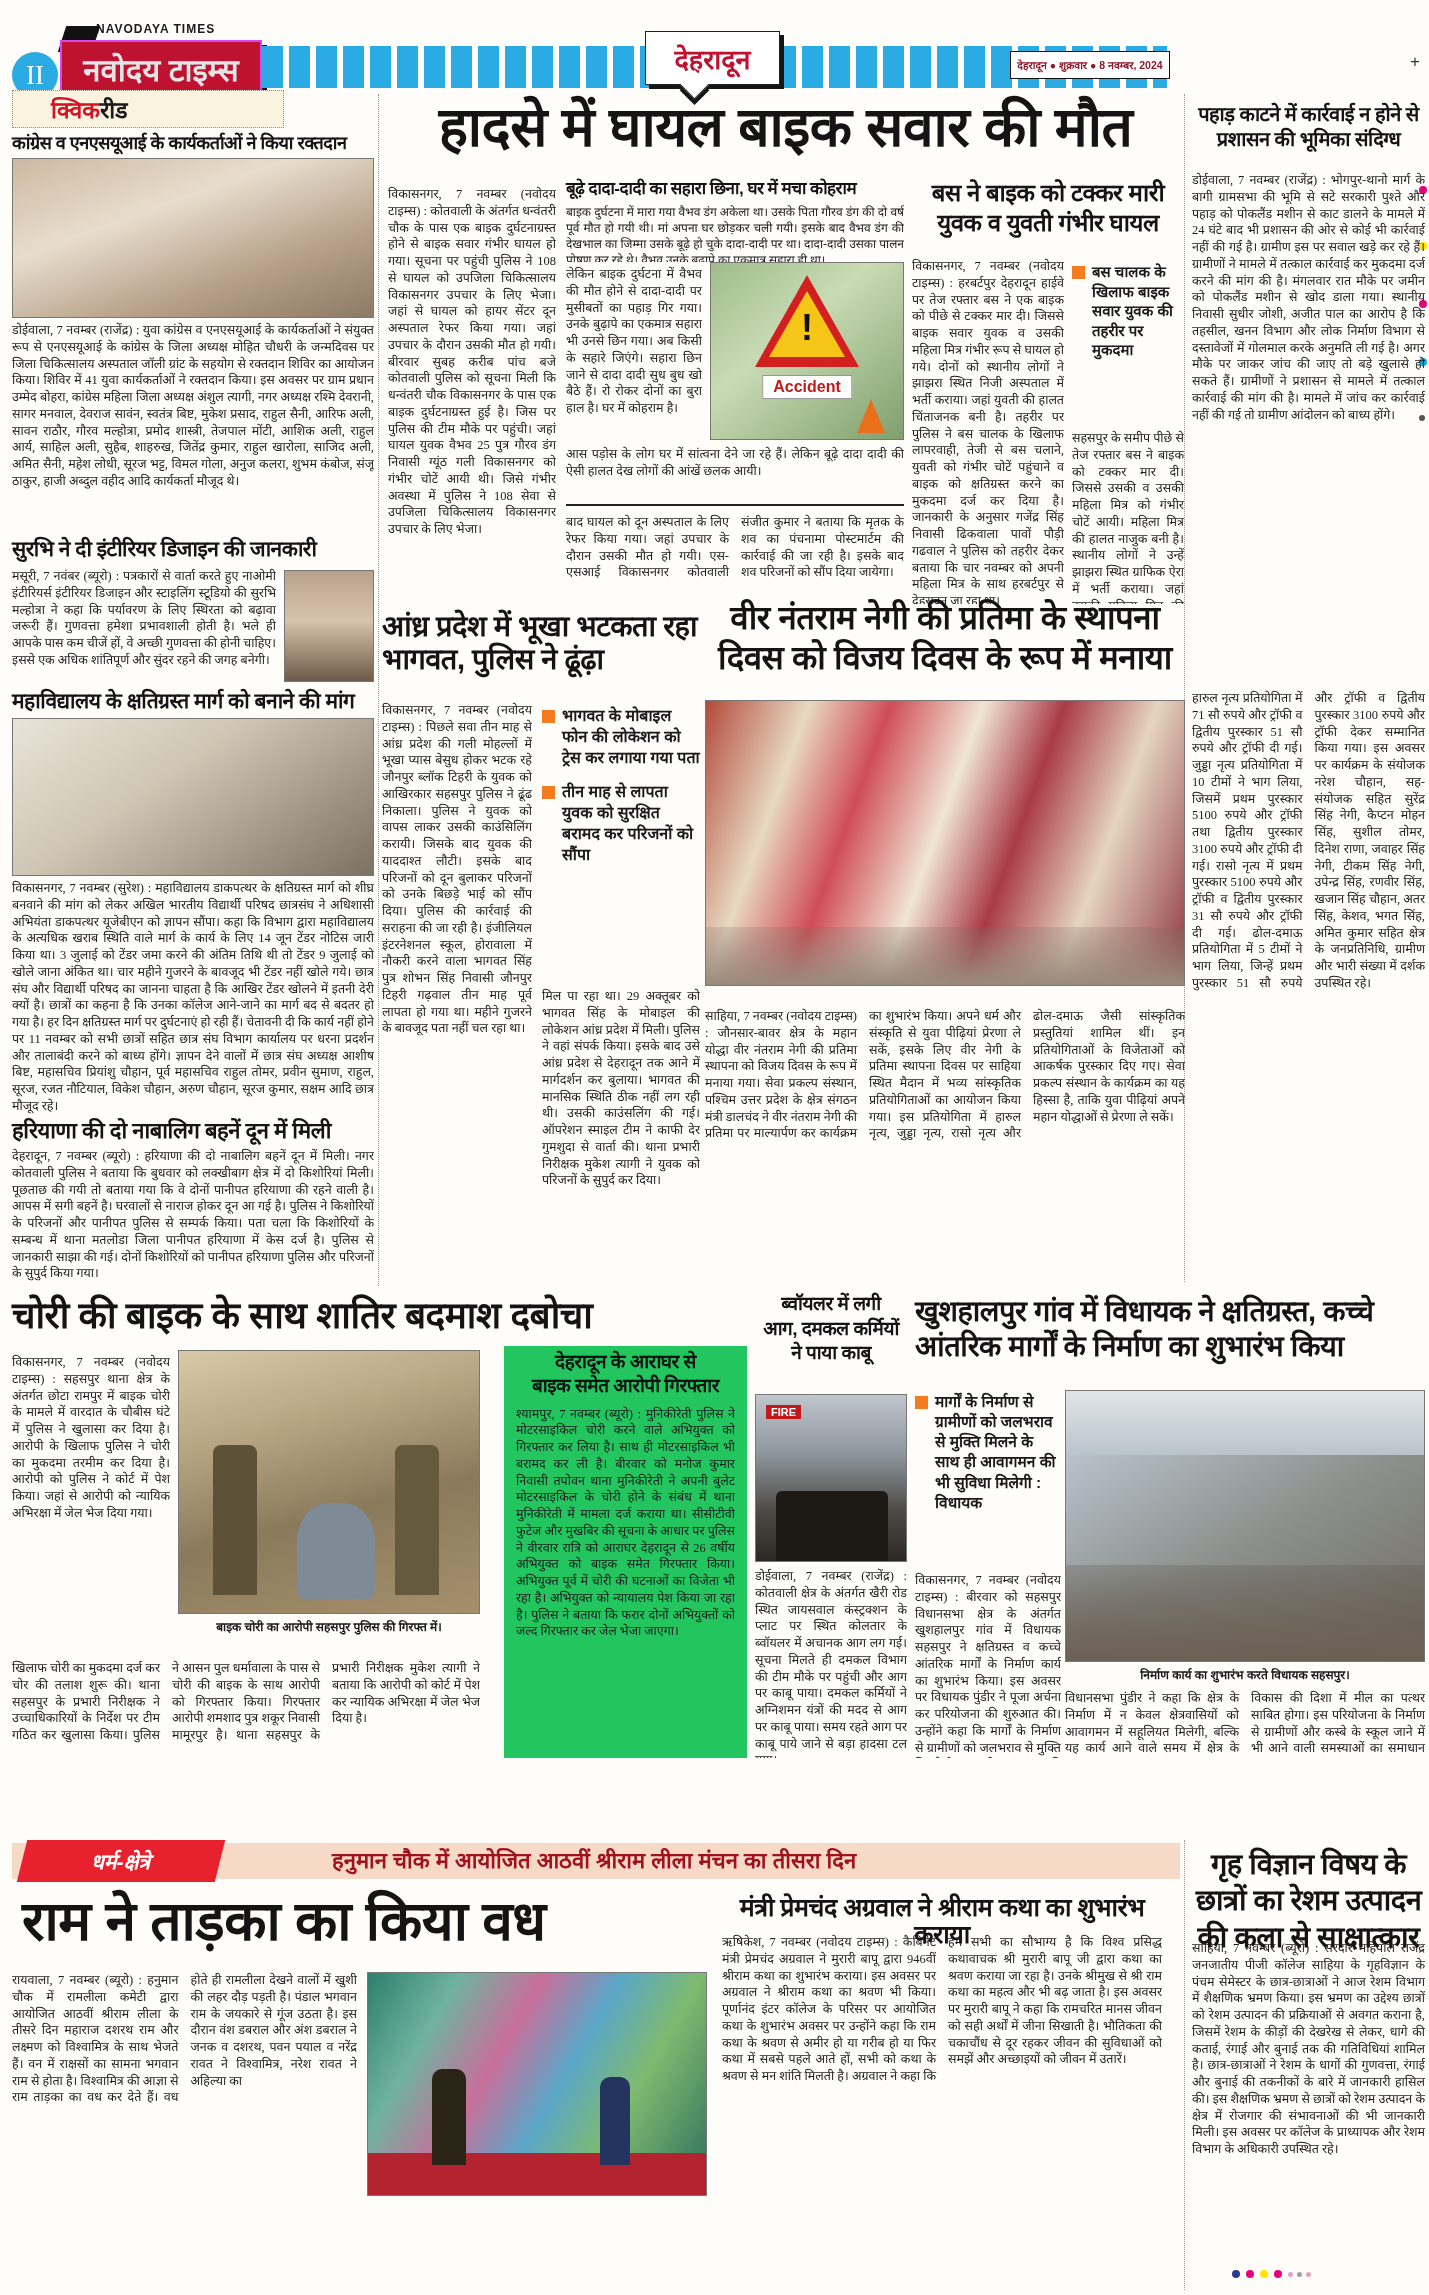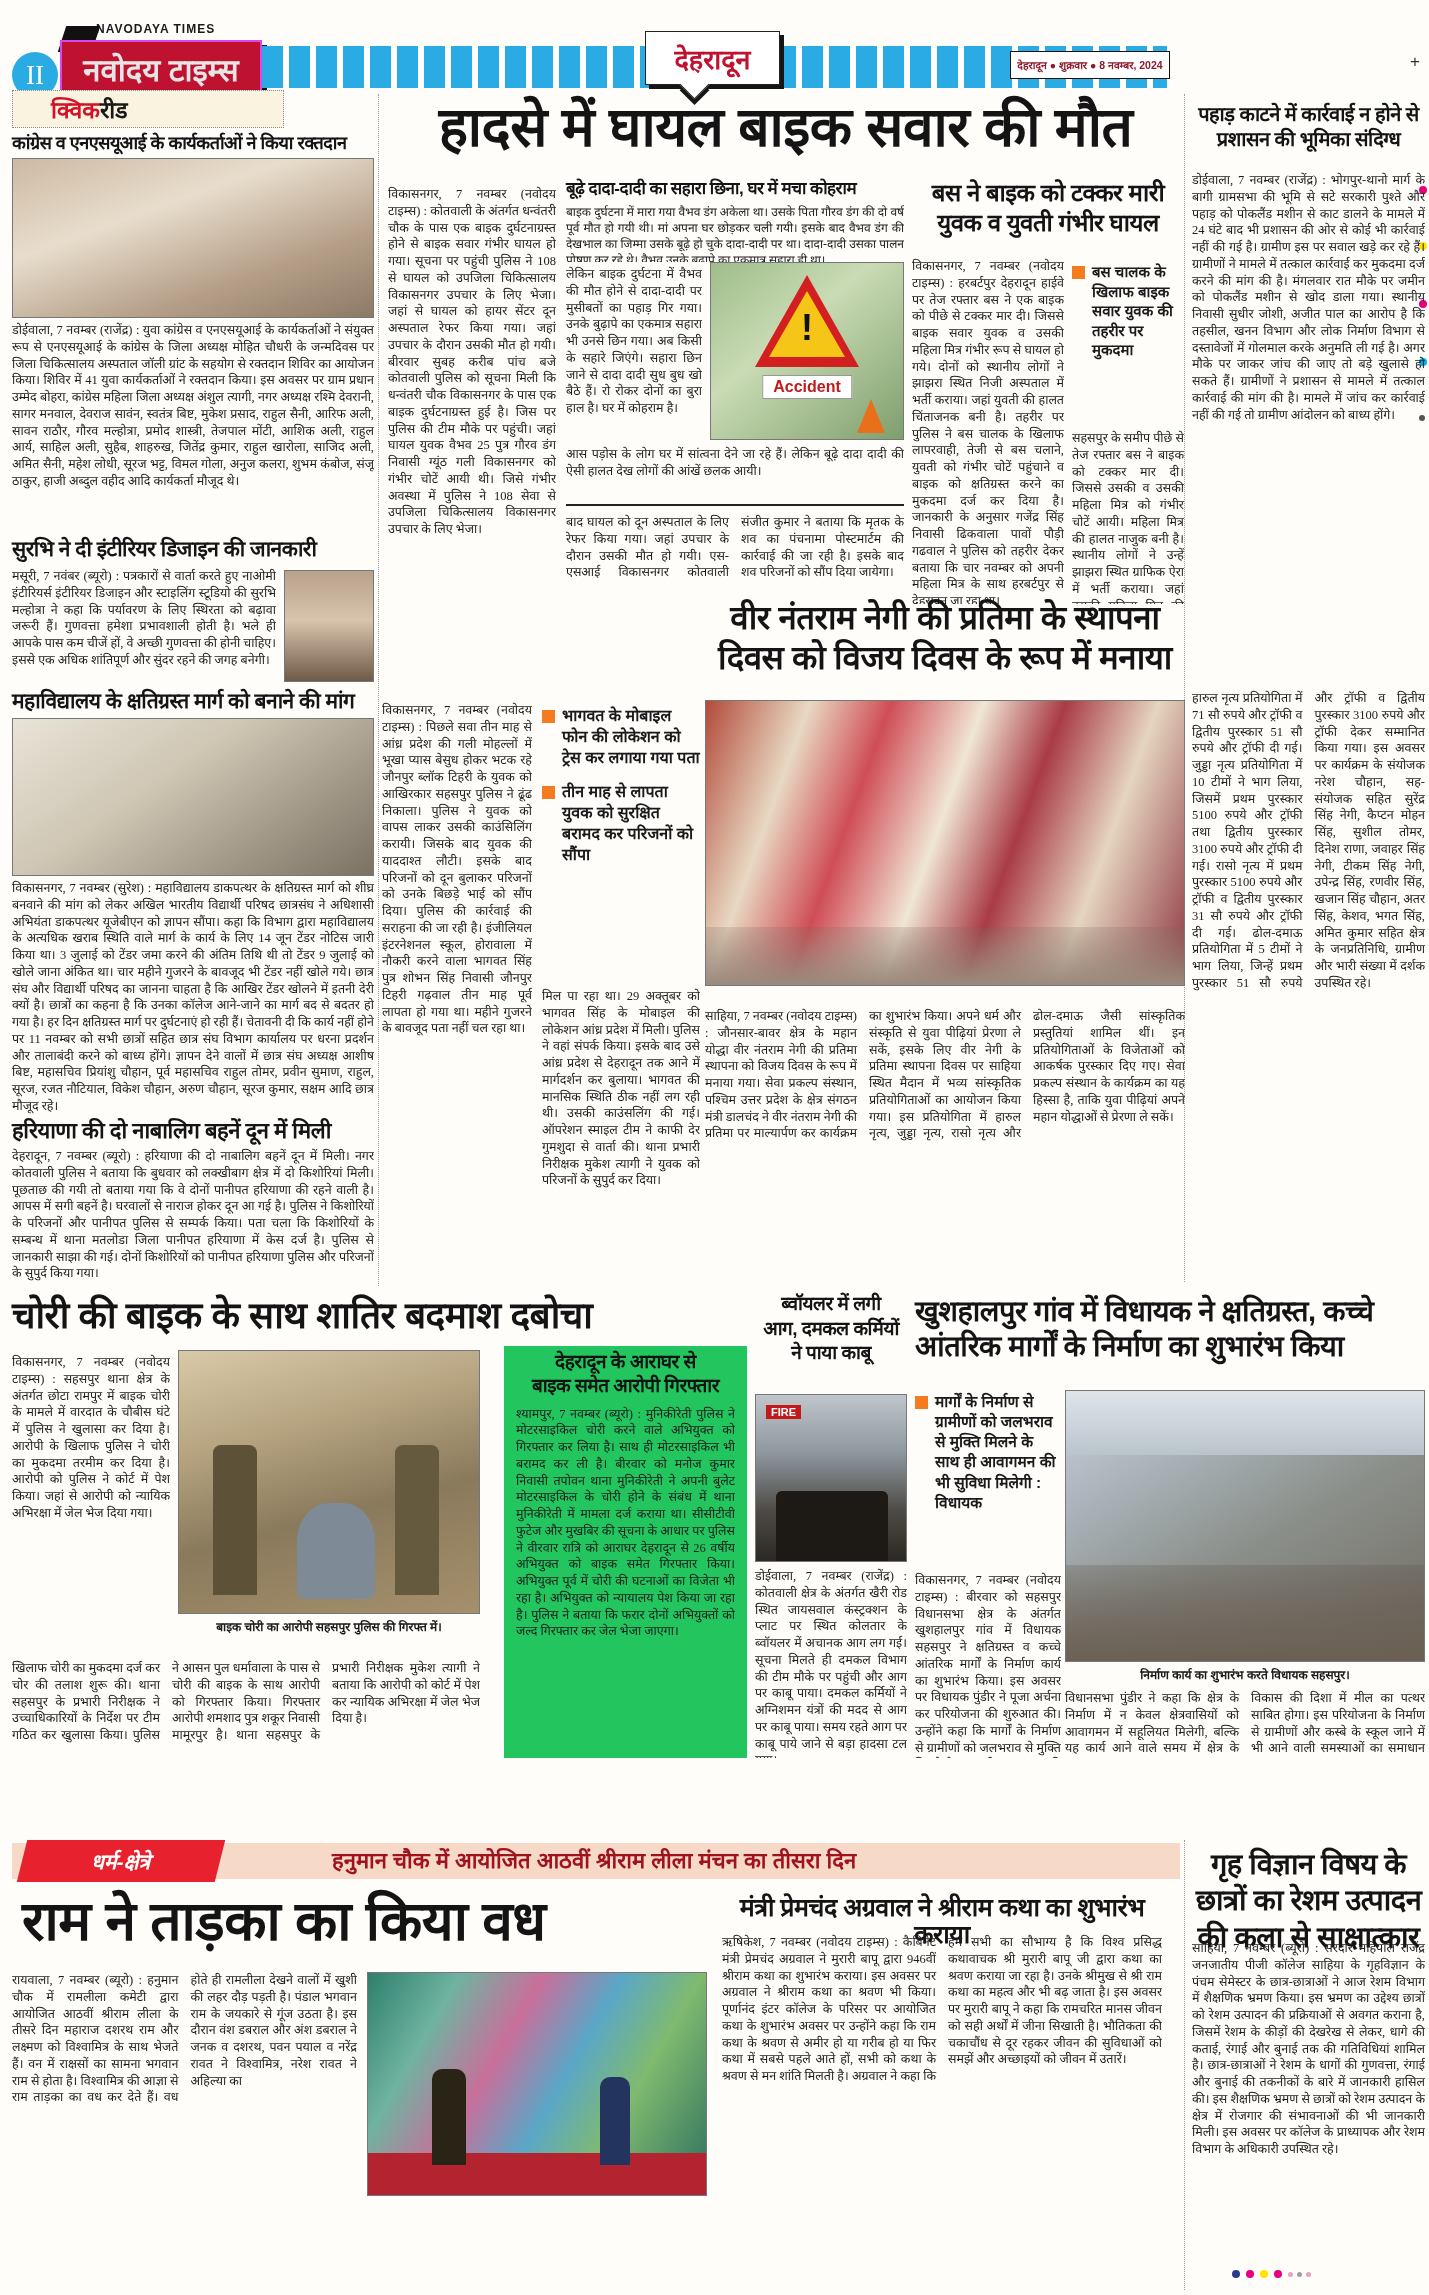--- a/index.html
+++ b/index.html
@@ -124,20 +124,21 @@
         <span class="bullet-sq"></span>
         <span>बस चालक के खिलाफ बाइक सवार युवक की तहरीर पर मुकदमा</span>
       </div>
   </div>
   <div class="abs body-text" style="left:1072px;top:430px;width:112px;height:174px;">सहसपुर के समीप पीछे से तेज रफ्तार बस ने बाइक को टक्कर मार दी। जिससे उसकी व उसकी महिला मित्र को गंभीर चोटें आयी। महिला मित्र की हालत नाजुक बनी है। स्थानीय लोगों ने उन्हें झाझरा स्थित ग्राफिक ऐरा में भर्ती कराया। जहां उसकी महिला मित्र की हालत गंभीर बनी है। थाना सहसपुर के प्रभारी निरीक्षक मुकेश त्यागी ने बताया कि बस चालक टिंकू के खिलाफ मुकदमा दर्ज कर तलाश की जा रही है।</div>
 
   <div class="abs hl center" style="left:1192px;top:102px;width:233px;font-size:20px;line-height:1.25;">पहाड़ काटने में कार्रवाई न होने से प्रशासन की भूमिका संदिग्ध</div>
   <div class="abs body-text" style="left:1192px;top:172px;width:233px;height:508px;">डोईवाला, 7 नवम्बर (राजेंद्र) : भोगपुर-थानो मार्ग के बागी ग्रामसभा की भूमि से सटे सरकारी पुश्ते और पहाड़ को पोकलैंड मशीन से काट डालने के मामले में 24 घंटे बाद भी प्रशासन की ओर से कोई भी कार्रवाई नहीं की गई है। ग्रामीण इस पर सवाल खड़े कर रहे हैं। ग्रामीणों ने मामले में तत्काल कार्रवाई कर मुकदमा दर्ज करने की मांग की है। मंगलवार रात मौके पर जमीन को पोकलैंड मशीन से खोद डाला गया। स्थानीय निवासी सुधीर जोशी, अजीत पाल का आरोप है कि तहसील, खनन विभाग और लोक निर्माण विभाग से दस्तावेजों में गोलमाल करके अनुमति ली गई है। अगर मौके पर जाकर जांच की जाए तो बड़े खुलासे हो सकते हैं। ग्रामीणों ने प्रशासन से मामले में तत्काल कार्रवाई की मांग की है। मामले में जांच कर कार्रवाई नहीं की गई तो ग्रामीण आंदोलन को बाध्य होंगे।</div>
   <div class="abs body-text cols-2" style="left:1192px;top:690px;width:233px;height:592px;">हारुल नृत्य प्रतियोगिता में 71 सौ रुपये और ट्रॉफी व द्वितीय पुरस्कार 51 सौ रुपये और ट्रॉफी दी गई। जुड्डा नृत्य प्रतियोगिता में 10 टीमों ने भाग लिया, जिसमें प्रथम पुरस्कार 5100 रुपये और ट्रॉफी तथा द्वितीय पुरस्कार 3100 रुपये और ट्रॉफी दी गई। रासो नृत्य में प्रथम पुरस्कार 5100 रुपये और ट्रॉफी व द्वितीय पुरस्कार 31 सौ रुपये और ट्रॉफी दी गई। ढोल-दमाऊ प्रतियोगिता में 5 टीमों ने भाग लिया, जिन्हें प्रथम पुरस्कार 51 सौ रुपये और ट्रॉफी व द्वितीय पुरस्कार 3100 रुपये और ट्रॉफी देकर सम्मानित किया गया। इस अवसर पर कार्यक्रम के संयोजक नरेश चौहान, सह-संयोजक सहित सुरेंद्र सिंह नेगी, कैप्टन मोहन सिंह, सुशील तोमर, दिनेश राणा, जवाहर सिंह नेगी, टीकम सिंह नेगी, उपेन्द्र सिंह, रणवीर सिंह, खजान सिंह चौहान, अतर सिंह, केशव, भगत सिंह, अमित कुमार सहित क्षेत्र के जनप्रतिनिधि, ग्रामीण और भारी संख्या में दर्शक उपस्थित रहे।</div>
 
+  <div class="abs hl" style="left:382px;top:610px;width:320px;font-size:29px;line-height:1.15;">आंध्र प्रदेश में भूखा भटकता रहा भागवत, पुलिस ने ढूंढ़ा</div>
   <div class="abs body-text" style="left:382px;top:702px;width:150px;height:582px;">विकासनगर, 7 नवम्बर (नवोदय टाइम्स) : पिछले सवा तीन माह से आंध्र प्रदेश की गली मोहल्लों में भूखा प्यास बेसुध होकर भटक रहे जौनपुर ब्लॉक टिहरी के युवक को आखिरकार सहसपुर पुलिस ने ढूंढ निकाला। पुलिस ने युवक को वापस लाकर उसकी काउंसिलिंग करायी। जिसके बाद युवक की याददाश्त लौटी। इसके बाद परिजनों को दून बुलाकर परिजनों को उनके बिछड़े भाई को सौंप दिया। पुलिस की कार्रवाई की सराहना की जा रही है। इंजीलियल इंटरनेशनल स्कूल, होरावाला में नौकरी करने वाला भागवत सिंह पुत्र शोभन सिंह निवासी जौनपुर टिहरी गढ़वाल तीन माह पूर्व लापता हो गया था। महीने गुजरने के बावजूद पता नहीं चल रहा था।</div>
   <div class="abs" style="left:542px;top:706px;width:158px;">
     <div class="bullet-item">
         <span class="bullet-sq"></span>
         <span>भागवत के मोबाइल फोन की लोकेशन को ट्रेस कर लगाया गया पता</span>
       </div>
     <div class="bullet-item">
         <span class="bullet-sq"></span>
         <span>तीन माह से लापता युवक को सुरक्षित बरामद कर परिजनों को सौंपा</span>
       </div>

